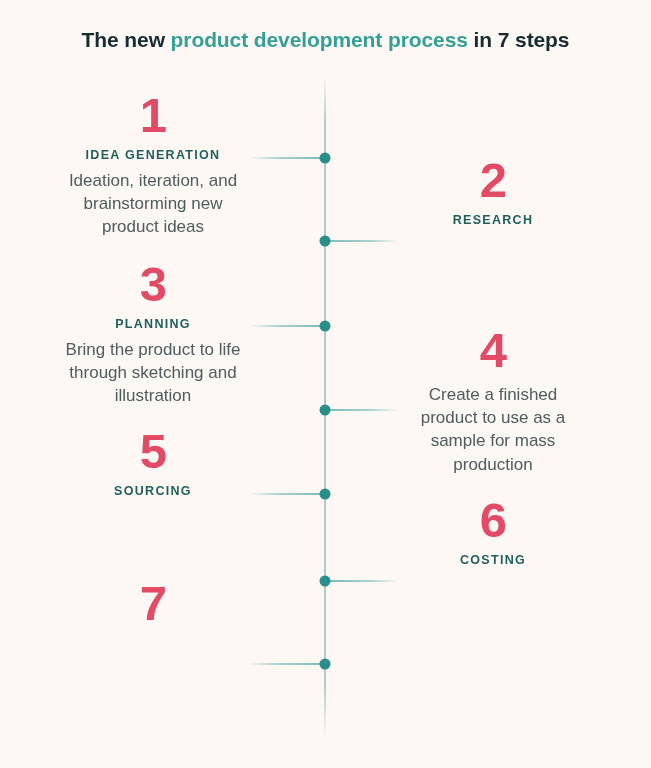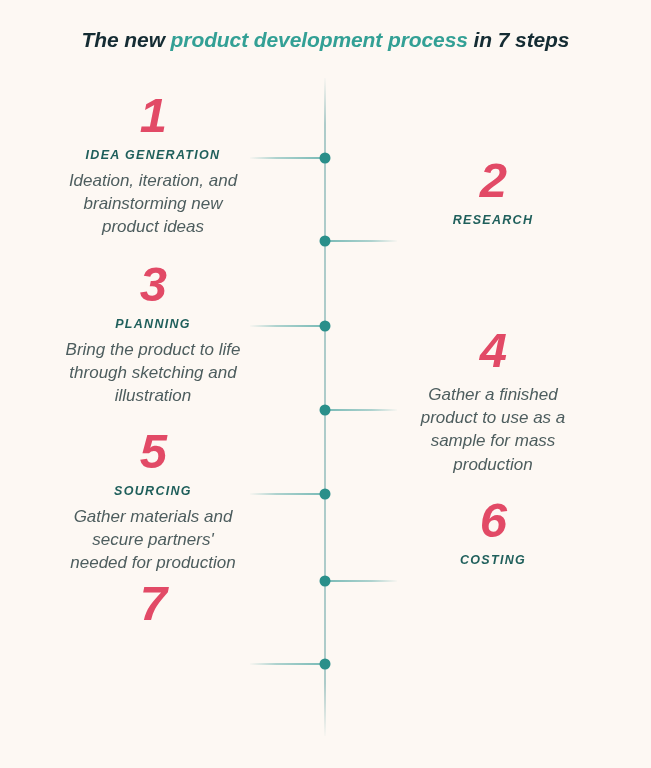--- a/index.html
+++ b/index.html
@@ -13,21 +13,20 @@
     font-family: "Liberation Sans", sans-serif;
     overflow: hidden;
     position: relative;
   }
 
   #infographic {
     position: relative;
     width: 651px;
     height: 552px;
     background: #fdf8f3;
-    font-style: italic;
   }
 
   
   .title {
     position: absolute;
     left: 0;
     top: 28px;
     width: 651px;
     text-align: center;
     font-size: 21px;
@@ -157,27 +156,26 @@
   </div>
 
   <div class="step left" style="top:261px;">
     <div class="step-number">3</div>
     <div class="step-title">PLANNING</div>
     <div class="step-desc">Bring the product to life through sketching and illustration</div>
   </div>
 
   <div class="step right" style="top:327px;">
     <div class="step-number">4</div>
-    <div class="step-desc">Gather a finished product to use as a sample for mass production</div>
+    <div class="step-desc">Create a finished product to use as a sample for mass production</div>
   </div>
 
   <div class="step left" style="top:428px;">
     <div class="step-number">5</div>
     <div class="step-title">SOURCING</div>
-    <div class="step-desc">Gather materials and secure partners' needed for production</div>
   </div>
 
   <div class="step right" style="top:497px;">
     <div class="step-number">6</div>
     <div class="step-title">COSTING</div>
   </div>
 
   <div class="step left" style="top:580px;">
     <div class="step-number">7</div>
   </div>

